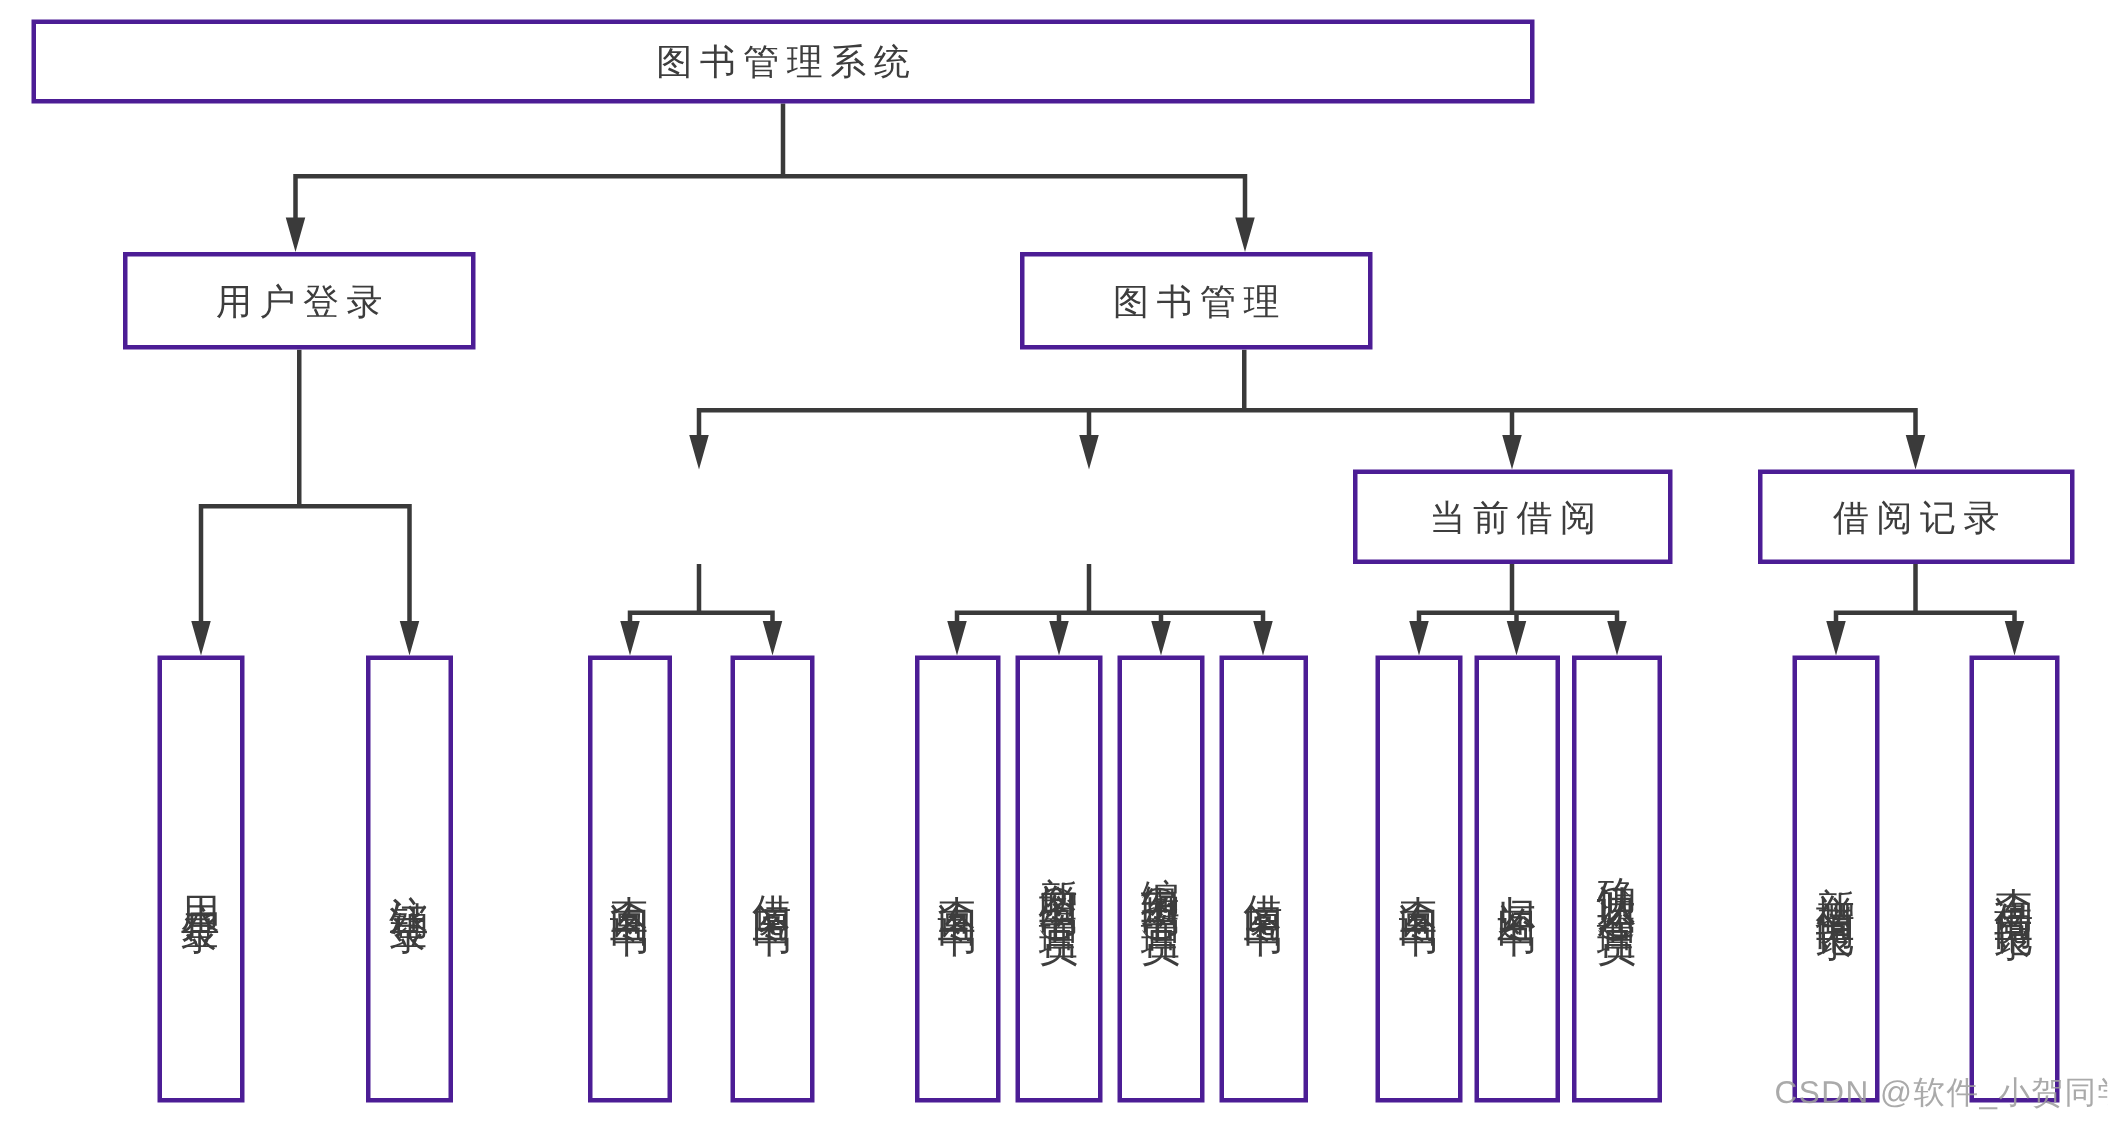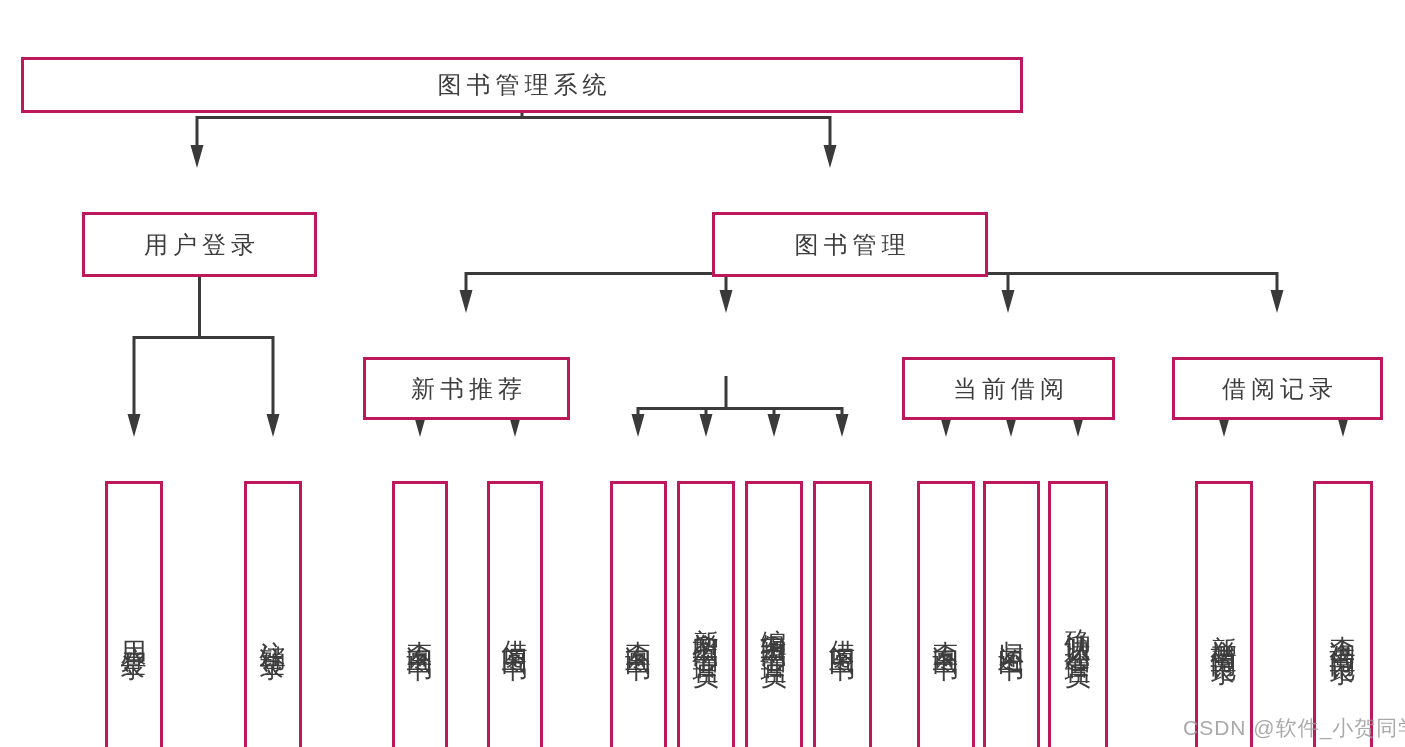--- a/index.html
+++ b/index.html
@@ -12,27 +12,26 @@
     overflow: hidden;
   }
   .connectors {
     position: absolute;
     left: 0; top: 0;
     pointer-events: none;
   }
   .box {
     position: absolute;
     box-sizing: border-box;
-    border: 3px solid #be185d;
+    border: 3px solid #4c1d95;
     background: #ffffff;
     color: #3d3d3d;
     display: flex;
     align-items: center;
     justify-content: center;
-    margin-top: 44px;
   }
   .h-box {
     font-size: 24px;
     letter-spacing: 5px;
     text-indent: 5px;
     white-space: nowrap;
   }
   .v-box span {
     writing-mode: vertical-rl;
     font-size: 26px;
@@ -109,23 +108,22 @@
       M939.5 414 L952.5 414 L946 437 Z
       M1004.5 414 L1017.5 414 L1011 437 Z
       M1071.5 414 L1084.5 414 L1078 437 Z
       M1217.5 414 L1230.5 414 L1224 437 Z
       M1336.5 414 L1349.5 414 L1343 437 Z"></path>
   </svg>
 
   <div class="box h-box" style="left:21px;top:13px;width:1002px;height:56px">图书管理系统</div>
 
   <div class="box h-box" style="left:82px;top:168px;width:235px;height:65px">用户登录</div>
-  <div class="box h-box" style="left:712px;top:168px;width:276px;height:65px">图书管理</div>
+  <div class="box h-box" style="left:680px;top:168px;width:235px;height:65px">图书管理</div>
 
-  <div class="box h-box" style="left:363px;top:313px;width:207px;height:63px">新书推荐</div>
   <div class="box h-box" style="left:902px;top:313px;width:213px;height:63px">当前借阅</div>
   <div class="box h-box" style="left:1172px;top:313px;width:211px;height:63px">借阅记录</div>
 
   <div class="box v-box" style="left:105px;top:437px;width:58px;height:298px">
     <span>用户登录</span>
   </div>
   <div class="box v-box" style="left:244px;top:437px;width:58px;height:298px">
     <span>注销登录</span>
   </div>
 

